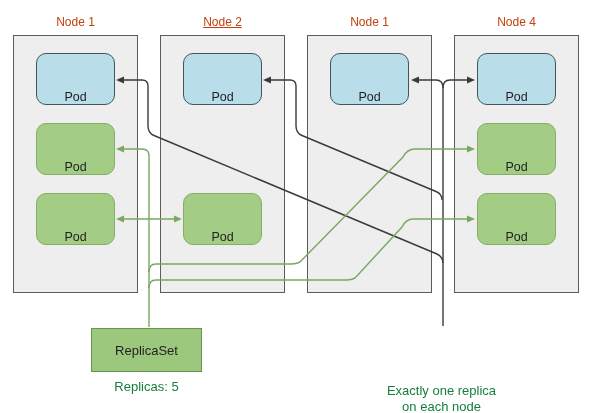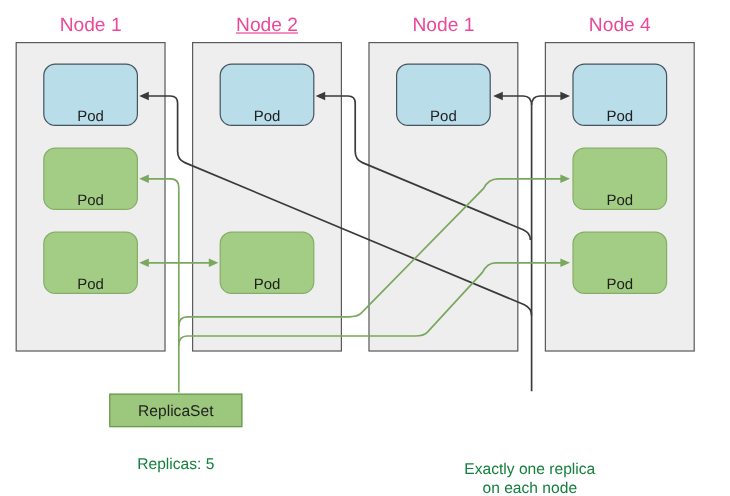--- a/index.html
+++ b/index.html
@@ -1,31 +1,31 @@
 <!DOCTYPE html>
 <html><head>
 <meta charset="utf-8">
 <style>
   html,body{margin:0;padding:0;background:#ffffff;width:608px;height:413px;overflow:hidden;
     font-family:"Liberation Sans",sans-serif;color:#1f1f1f;}
   .stage{position:absolute;left:0;top:0;width:608px;height:413px;}
-  .node-label{position:absolute;top:14px;height:16px;font-size:16px;line-height:16px;
-    text-align:center;width:125px;color:#ec4899;}
+  .node-label{position:absolute;top:14px;height:16px;font-size:12px;line-height:16px;
+    text-align:center;width:125px;color:#c2410c;}
   .node-box{position:absolute;top:35px;width:125px;height:258px;background:#eeeeee;
     border:1.4px solid #5b5b5b;box-sizing:border-box;}
   .n1{left:13px;} .n2{left:160px;text-decoration:underline;} .n3{left:307px;} .n4{left:454px;}
   .pod{position:absolute;width:79px;height:52px;border-radius:10px;box-sizing:border-box;
     display:flex;align-items:flex-end;justify-content:center;font-size:12.5px;}
   .pod.blue{background:#b9dde9;border:1.4px solid #44545e;}
   .pod.green{background:#a3cc85;border:1.2px solid #86ad67;}
   .row1{top:53px;} .row2{top:123px;} .row3{top:193px;}
   .px1{left:36px;} .px2{left:183px;} .px3{left:330px;} .px4{left:477px;}
   .ctl-box{position:absolute;box-sizing:border-box;display:flex;align-items:center;
     justify-content:center;font-size:13px;}
-  .replicaset{left:91px;top:328px;width:111px;height:28px;background:#9cc87e;
+  .replicaset{left:91px;top:328px;width:111px;height:44px;background:#9cc87e;
     border:1.4px solid #66984c;}
   .daemonset{left:385px;top:327px;width:113px;height:44px;background:#bfe2ec;
     border:1.5px solid #3f4b50;}
   .caption{position:absolute;font-size:13px;line-height:16px;text-align:center;color:#15803d;}
   .cap-rs{left:86px;top:379px;width:121px;}
   .cap-ds{left:371px;top:383px;width:141px;}
   svg.wires{position:absolute;left:0;top:0;pointer-events:none;}
   .wire-black{stroke:#3a3a3a;stroke-width:1.4;fill:none;}
   .wire-green{stroke:#79a85e;stroke-width:1.4;fill:none;}
   .head-black{fill:#3a3a3a;stroke:none;}

